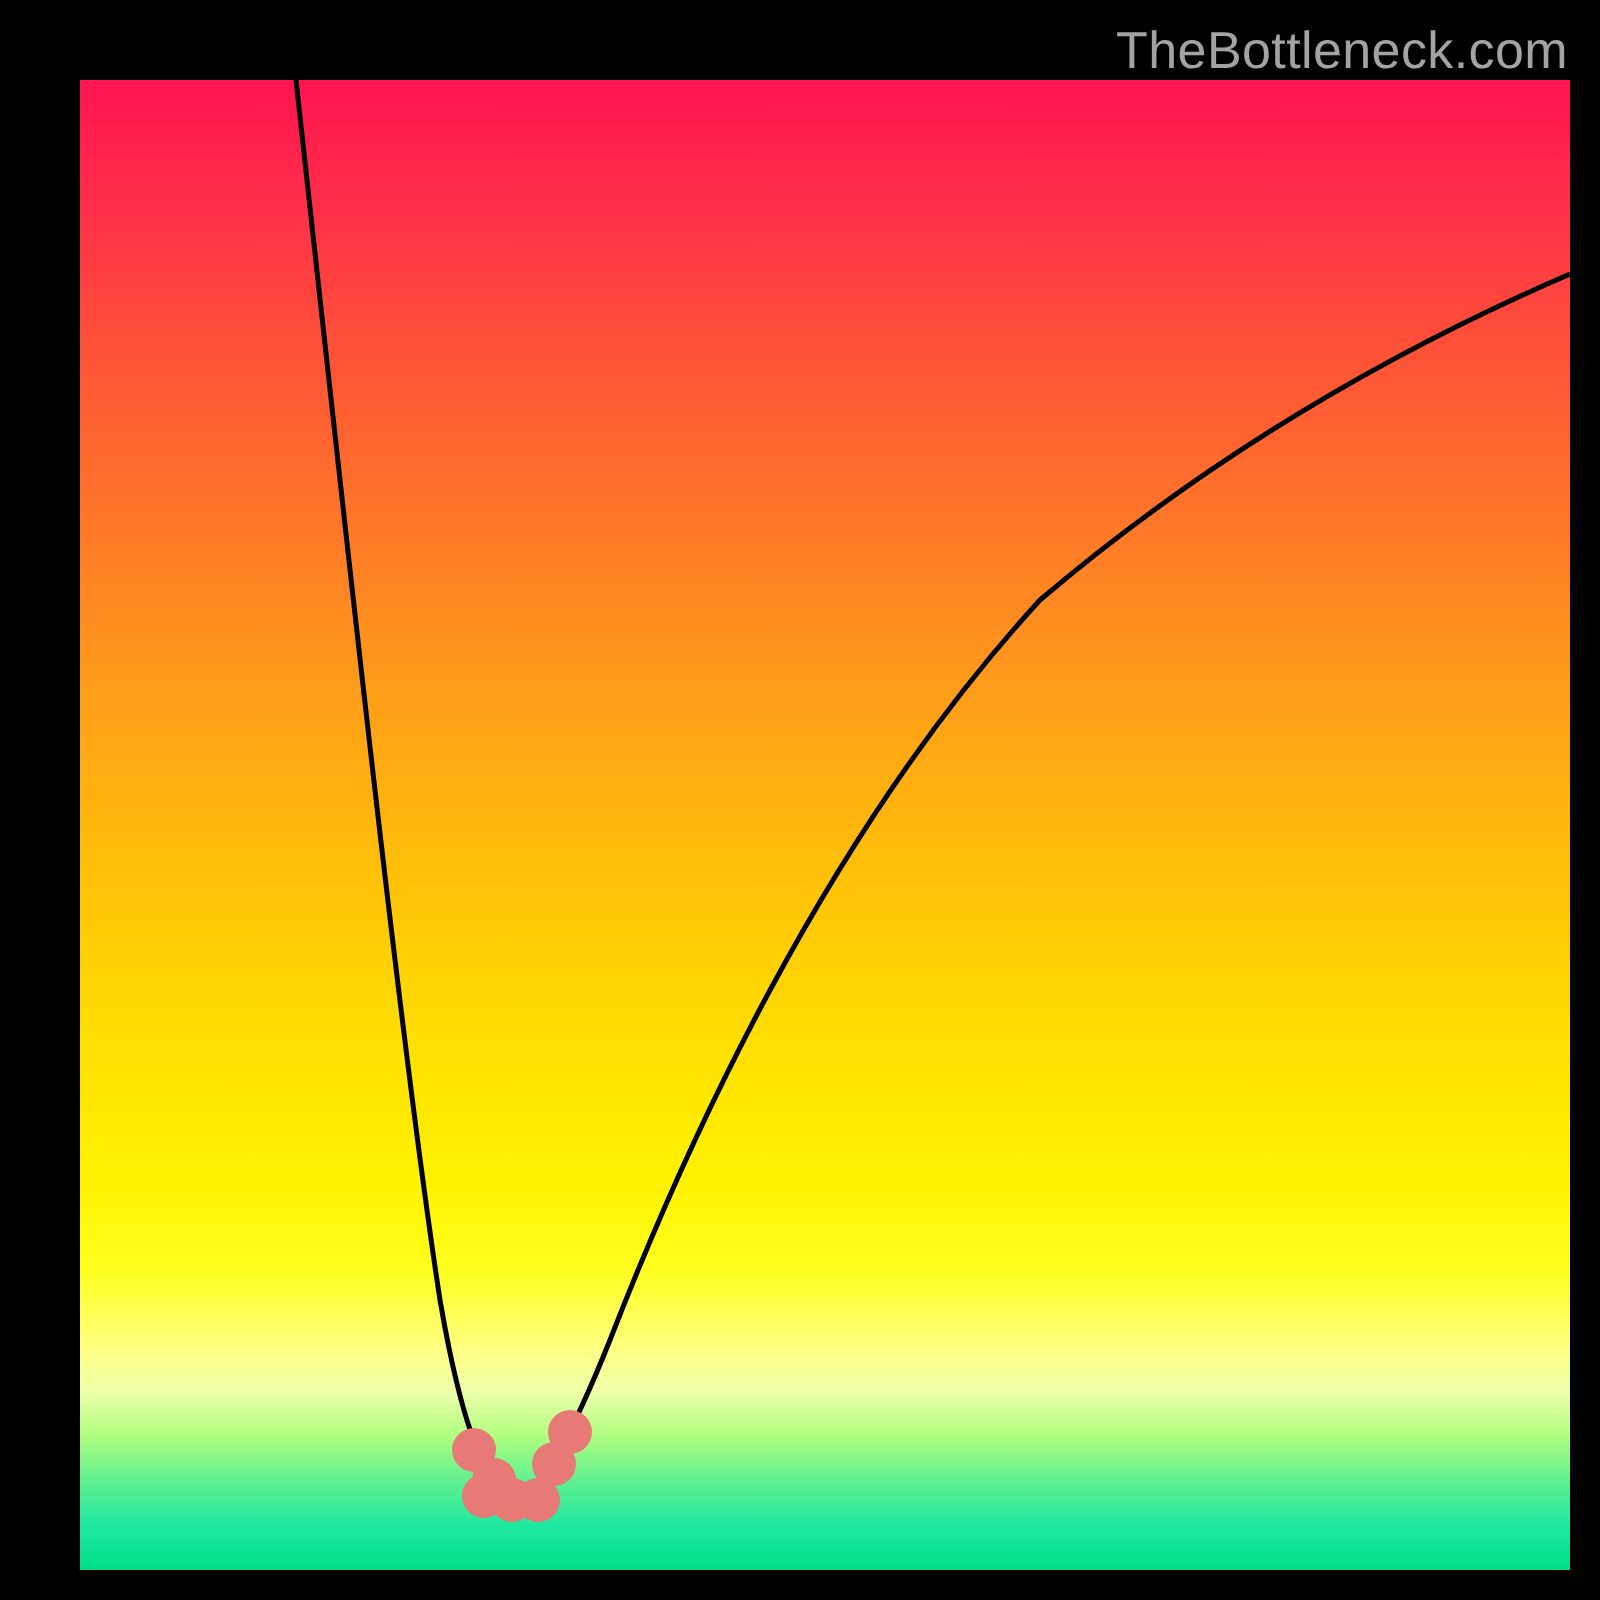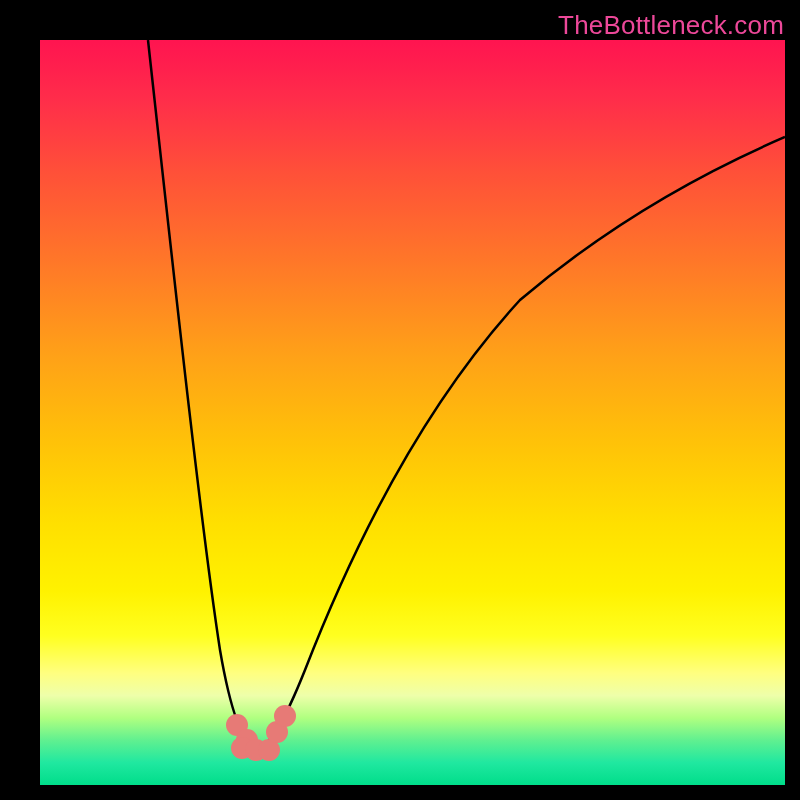--- a/index.html
+++ b/index.html
@@ -25,21 +25,21 @@
       #b0ff80 91%,
       #60f090 94%,
       #20e8a0 97%,
       #00dd8a 100%);
     overflow: hidden;
   }
   .watermark {
     position: absolute;
     top: 10px;
     right: 16px;
-    color: #ec4899;
+    color: #a3a3a3;
     font-size: 26px;
     font-weight: 500;
     letter-spacing: 0.2px;
   }
   svg.curves {
     position: absolute;
     top: 0; left: 0;
     width: 745px; height: 745px;
   }
   .dot {

